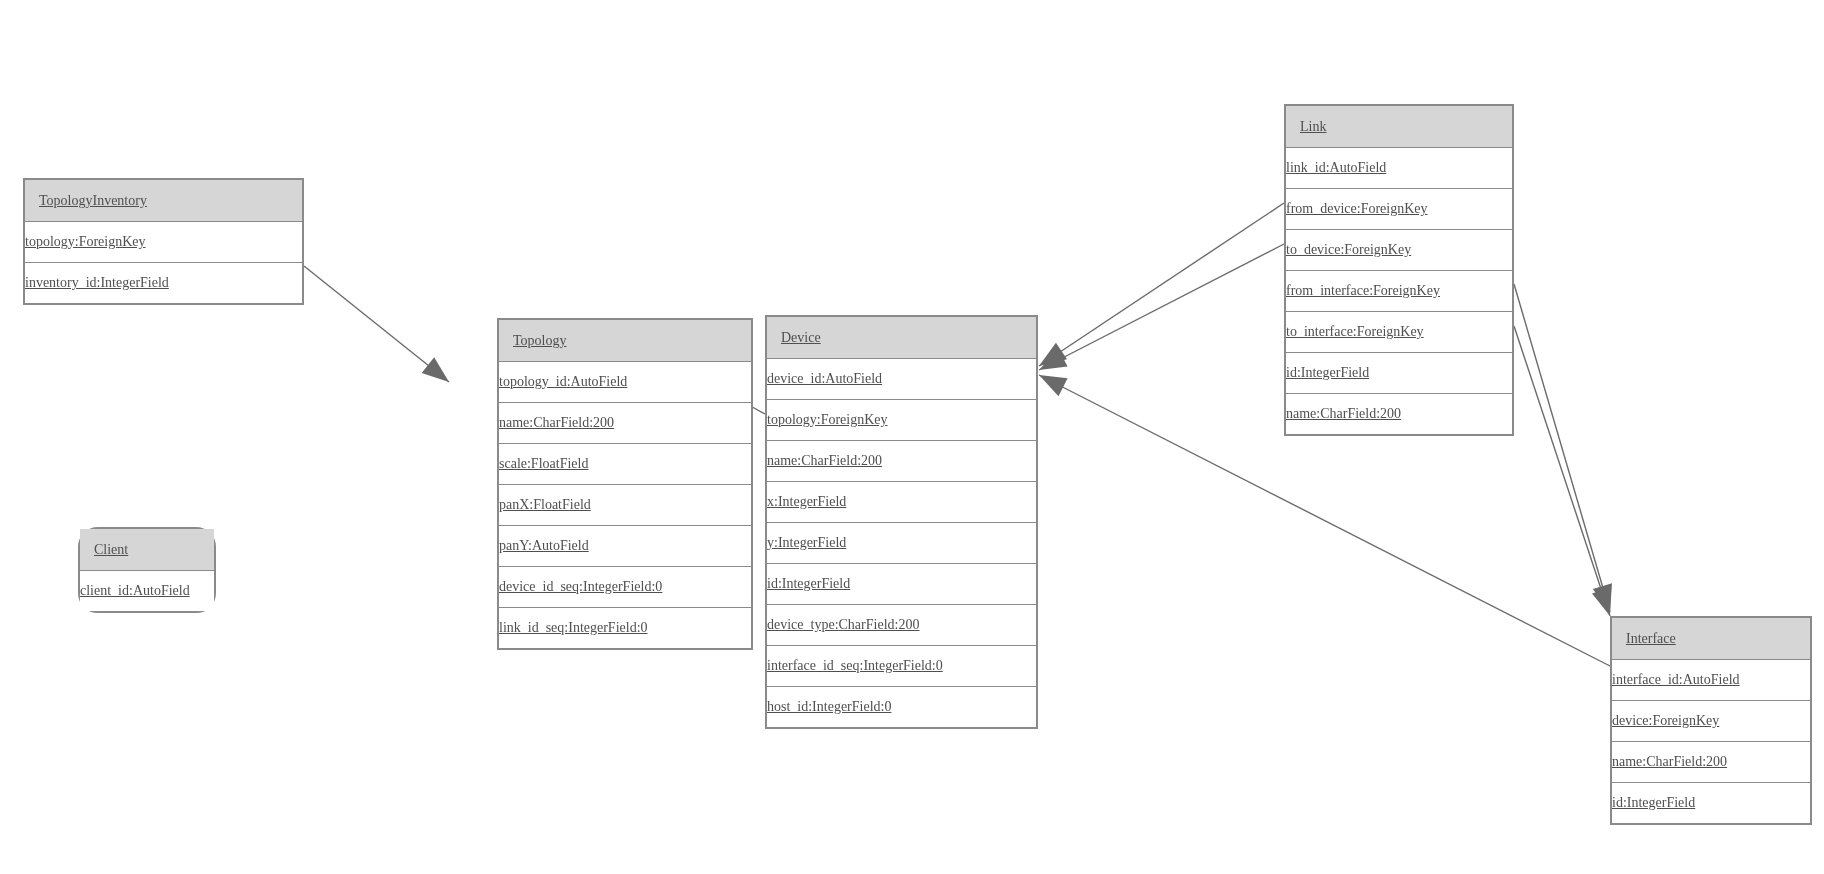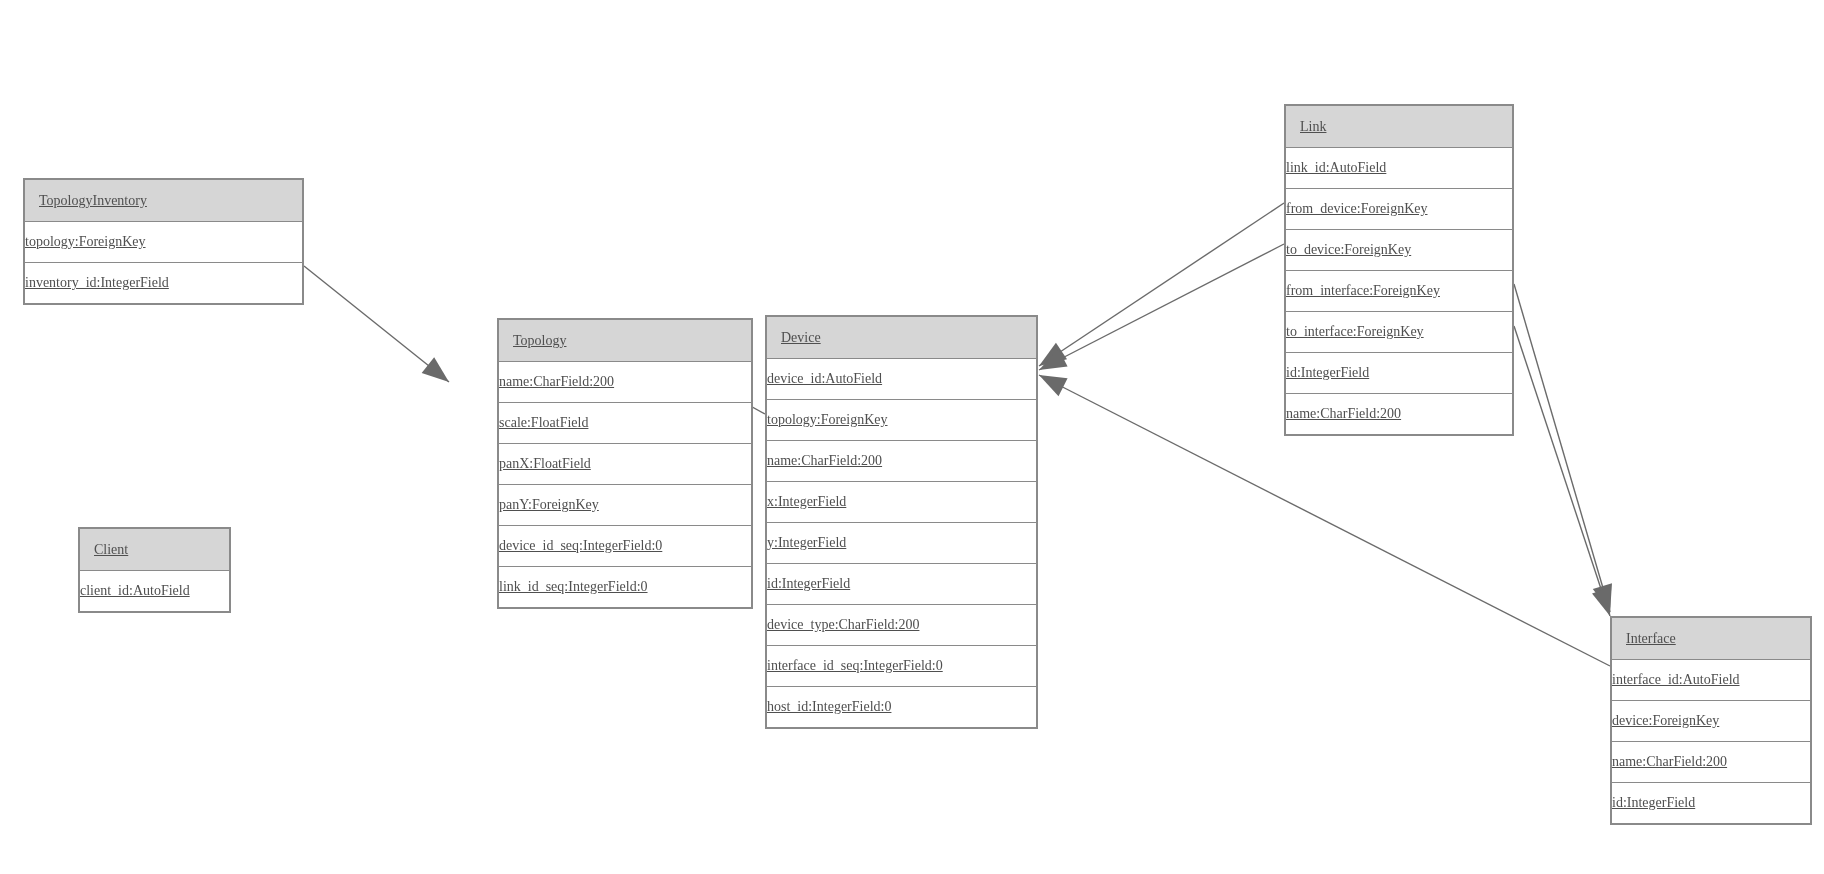--- a/index.html
+++ b/index.html
@@ -66,33 +66,34 @@
       <line x1="1610" y1="666" x2="1039" y2="375" stroke="#6b6b6b" stroke-width="1.4"></line>
       <polygon points="1039,375 1067.5967972852661,378.350102241036 1058.5154768181822,396.1694630200909" fill="#6a6a6a"></polygon>
     </svg>
 <div class="entity" style="left: 23px; top: 178px; width: 281px;">
     <div class="entity-header">TopologyInventory</div>
     <div class="entity-fields">
         <div class="entity-field">topology:ForeignKey</div>
         <div class="entity-field">inventory_id:IntegerField</div>
       </div>
   </div>
-    <div class="entity" style="left: 78px; top: 527px; width: 153px;">
+    <div class="entity" style="left: 78px; top: 527px; width: 138px; border-radius: 20px;">
     <div class="entity-header">Client</div>
     <div class="entity-fields">
         <div class="entity-field">client_id:AutoField</div>
       </div>
   </div>
     <div class="entity" style="left: 449px; top: 318px; width: 256px; margin-left: 48px;">
     <div class="entity-header">Topology</div>
     <div class="entity-fields">
+        <div class="entity-field">topology_id:AutoField</div>
         <div class="entity-field">name:CharField:200</div>
         <div class="entity-field">scale:FloatField</div>
         <div class="entity-field">panX:FloatField</div>
-        <div class="entity-field">panY:ForeignKey</div>
+        <div class="entity-field">panY:AutoField</div>
         <div class="entity-field">device_id_seq:IntegerField:0</div>
         <div class="entity-field">link_id_seq:IntegerField:0</div>
       </div>
   </div>
     <div class="entity" style="left: 765px; top: 315px; width: 273px;">
     <div class="entity-header">Device</div>
     <div class="entity-fields">
         <div class="entity-field">device_id:AutoField</div>
         <div class="entity-field">topology:ForeignKey</div>
         <div class="entity-field">name:CharField:200</div>

